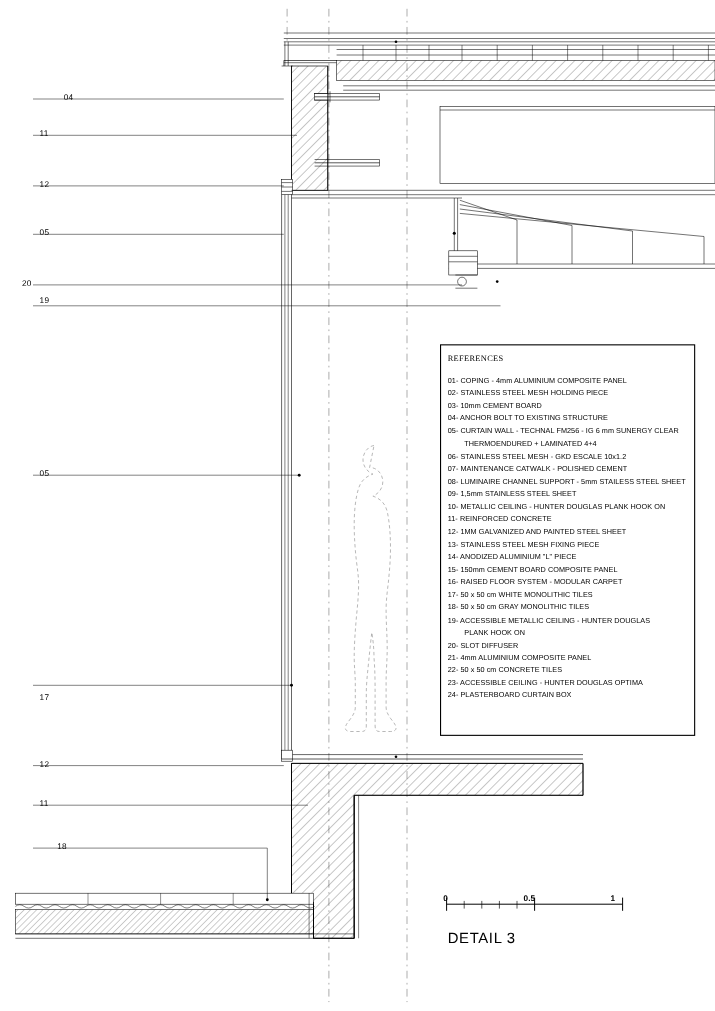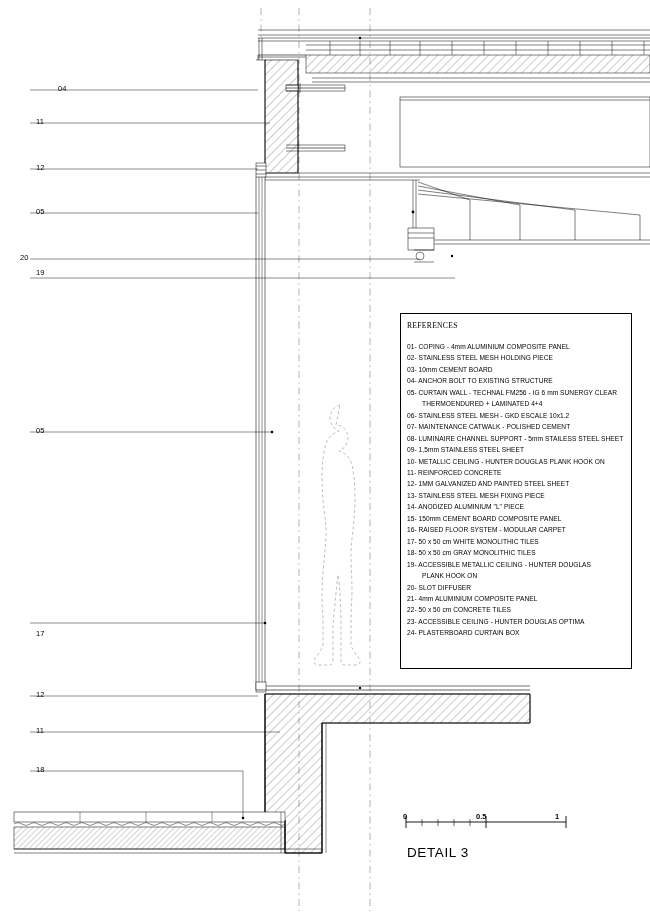--- a/index.html
+++ b/index.html
@@ -290,21 +290,21 @@
   <div class="leader-label" style="left:36px; top:84px;margin-left:22px;">04</div>
   <div class="leader-label" style="left:36px; top:117px;">11</div>
   <div class="leader-label" style="left:36px; top:163px;">12</div>
   <div class="leader-label" style="left:36px; top:207px;">05</div>
   <div class="leader-label" style="left:20px; top:253px;">20</div>
   <div class="leader-label" style="left:36px; top:268px;">19</div>
   <div class="leader-label" style="left:36px; top:426px;">05</div>
   <div class="leader-label" style="left:36px; top:617px;margin-top:12px;">17</div>
   <div class="leader-label" style="left:36px; top:690px;">12</div>
   <div class="leader-label" style="left:36px; top:726px;">11</div>
-  <div class="leader-label" style="left:36px; top:765px;">18</div>
+  <div class="leader-label" style="left:52px; top:765px;">18</div>
 
   <div id="references">
     <div class="ref-title">REFERENCES</div>
     <ul>
       <li>01- COPING - 4mm ALUMINIUM COMPOSITE PANEL</li>
       <li>02- STAINLESS STEEL MESH HOLDING PIECE</li>
       <li>03- 10mm CEMENT BOARD</li>
       <li>04- ANCHOR BOLT TO EXISTING STRUCTURE</li>
       <li>05- CURTAIN WALL - TECHNAL FM256 - IG 6 mm SUNERGY CLEAR</li>
       <li>        THERMOENDURED + LAMINATED 4+4</li>

